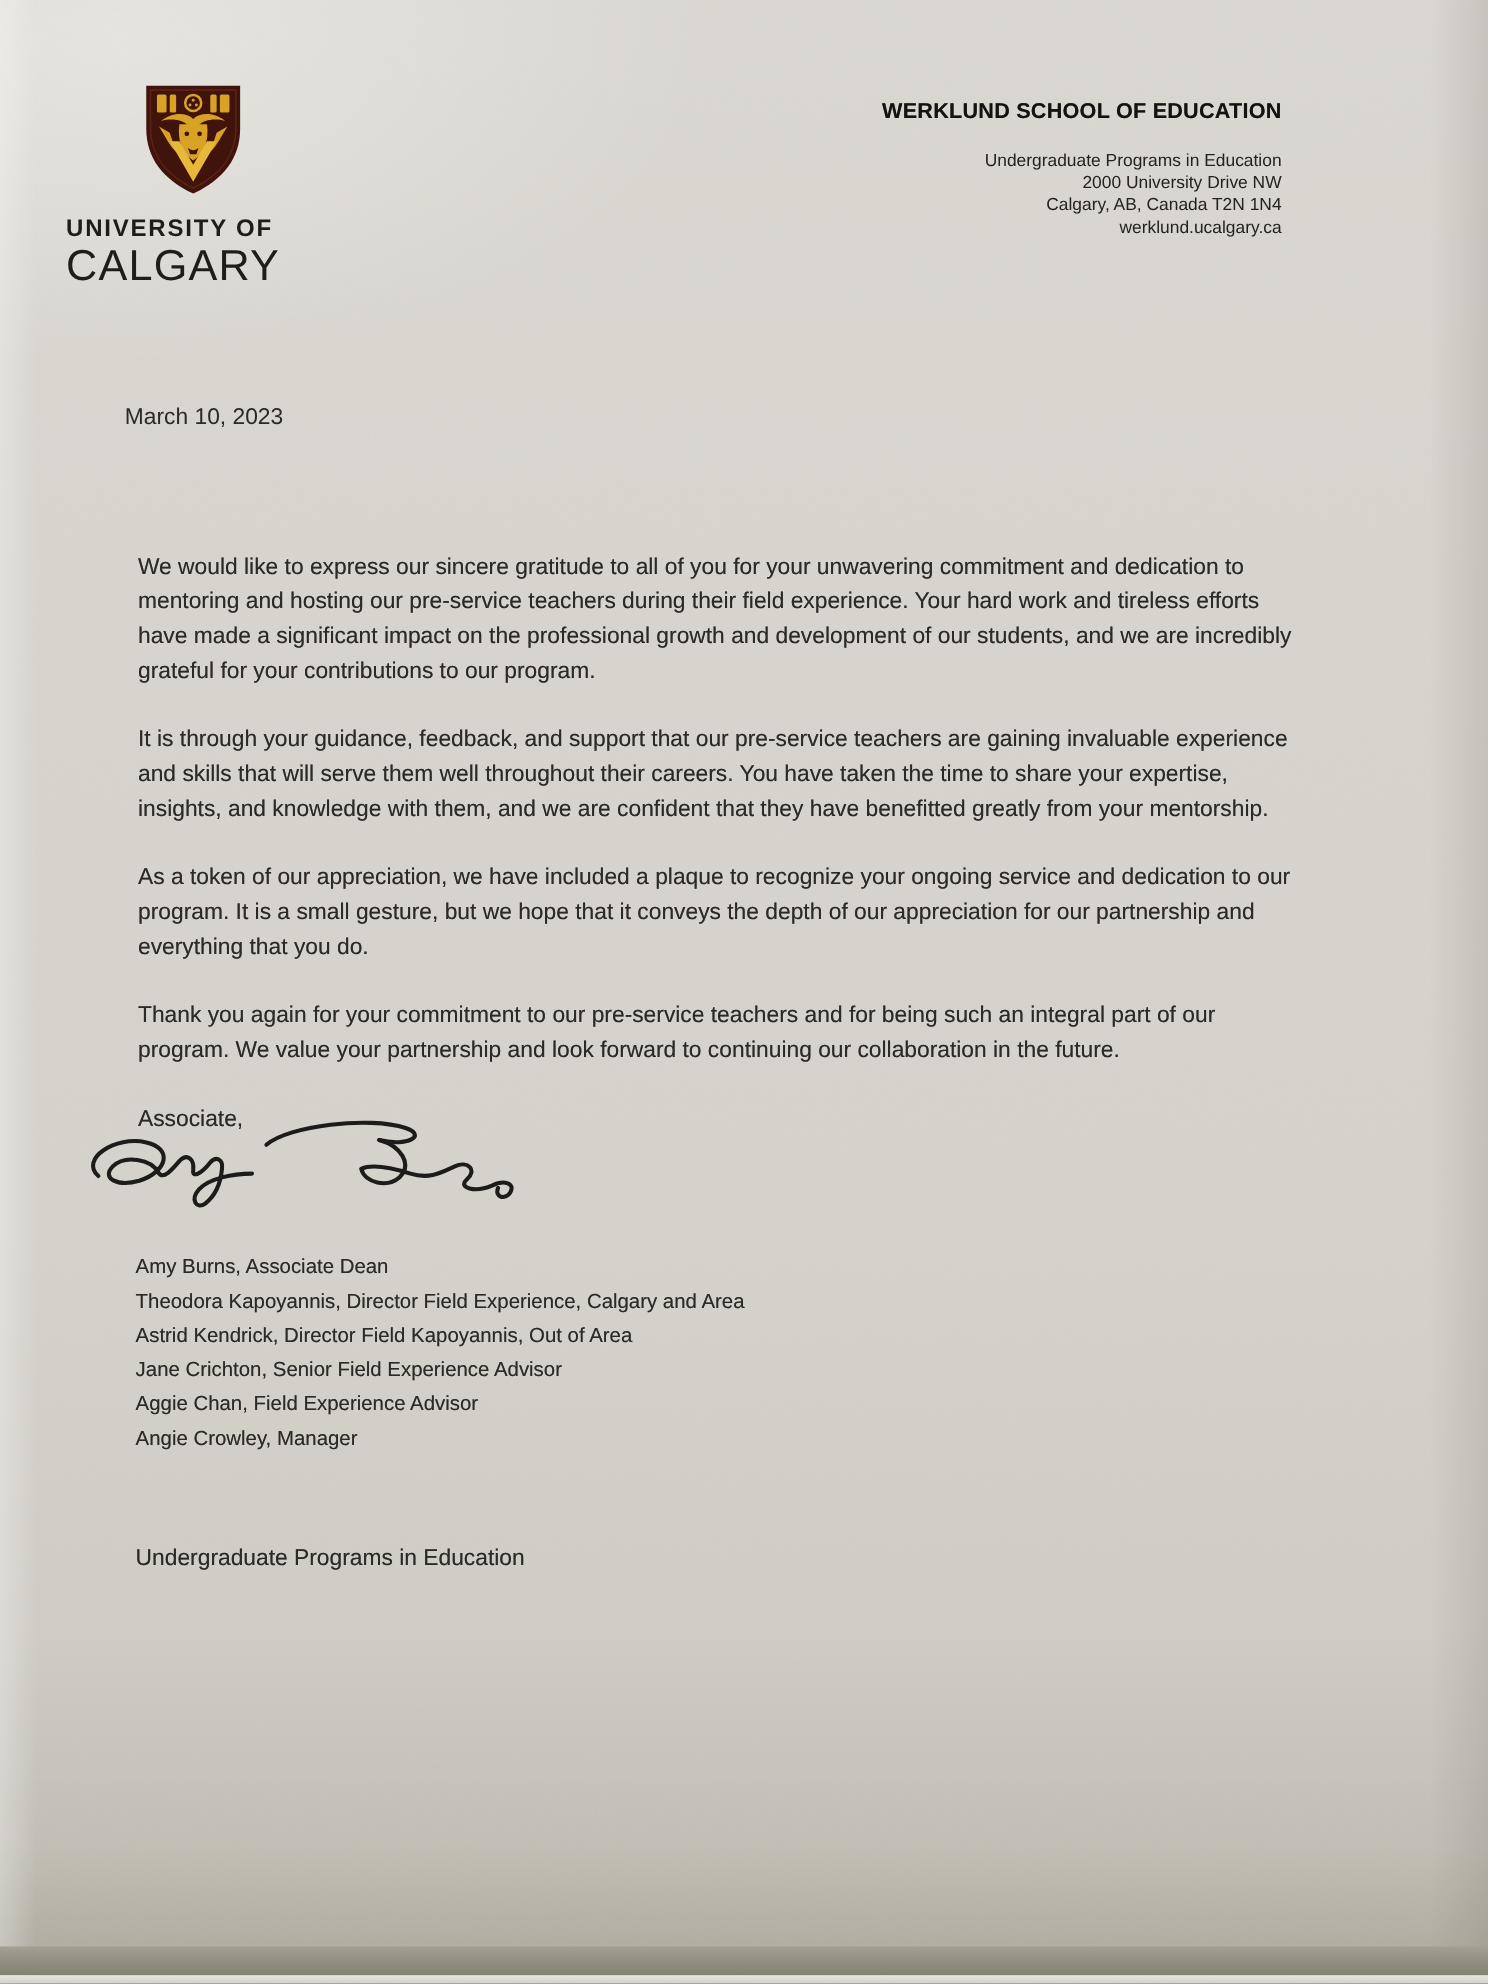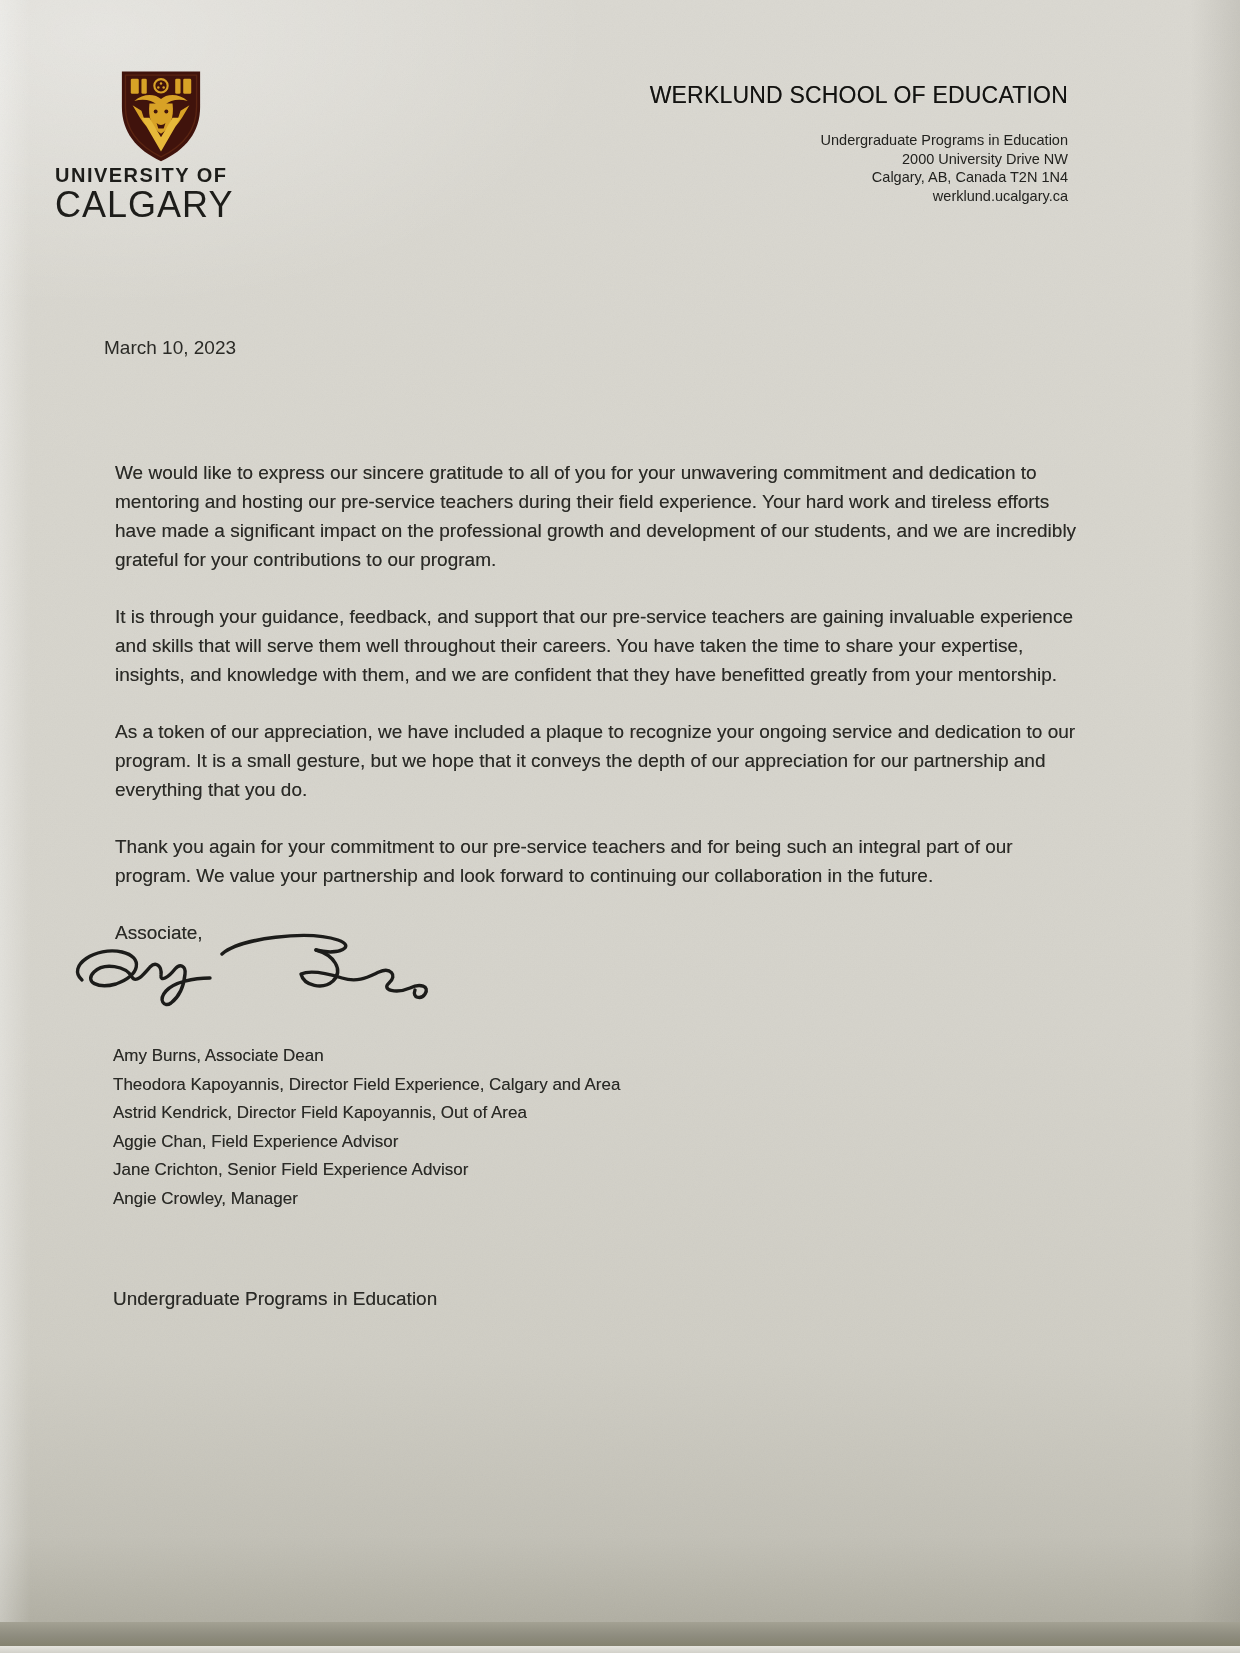--- a/index.html
+++ b/index.html
@@ -26,30 +26,30 @@
   .scan-edge-light {
     position: absolute; left: 0; right: 0; top: 1646px; height: 7px;
     background: linear-gradient(180deg, #e6e5df, #d2d1c9);
   }
 
   
   .logo-block { position: absolute; left: 55px; top: 68px; width: 230px; text-align: left; }
   .shield { display: block; margin-left: 52px; }
   .uni-line1 {
     font-size: 20px; font-weight: bold; letter-spacing: 1.5px;
-    color: #1d1d1a; margin-top: 0;
+    color: #1d1d1a; margin-top: 16px;
   }
   .uni-line2 {
     font-size: 36px; font-weight: normal; letter-spacing: 1px;
     color: #1d1d1a; line-height: 36px;
   }
 
   .header-right { position: absolute; right: 172px; top: 82px; text-align: right; }
   .school-name {
-    font-size: 23px; font-weight: normal; color: #131311; letter-spacing: 0.2px;
+    font-size: 18px; font-weight: bold; color: #131311; letter-spacing: 0.2px;
     text-shadow: 0 0 0.5px rgba(19,19,17,0.55);
   }
   .address { margin-top: 22px; font-size: 14.5px; line-height: 18.5px; color: #22221f; }
 
   
   .date { position: absolute; left: 104px; top: 337px; font-size: 19px; }
   .body-text {
     position: absolute; left: 115px; top: 458px; width: 962px;
     font-size: 19px; line-height: 29px;
     text-shadow: 0 0 0.4px rgba(40,40,36,0.5);
@@ -140,22 +140,22 @@
         <path d="M150 26 C168 10 236 2 266 12 C284 18 268 28 244 22"></path>
         <path d="M244 22 C262 27 272 42 261 53 C251 62 232 58 229 46 C238 42 254 45 270 50 C286 55 296 49 307 44 C318 39 326 47 317 55 C309 62 324 66 338 60 C348 55 358 58 353 66 C349 72 340 70 343 62"></path>
       </g>
     </svg>
   </div>
 
   <ul class="signatories">
     <li>Amy Burns, Associate Dean</li>
     <li>Theodora Kapoyannis, Director Field Experience, Calgary and Area</li>
     <li>Astrid Kendrick, Director Field Kapoyannis, Out of Area</li>
+    <li>Jane Crichton, Senior Field Experience Advisor</li>
     <li>Aggie Chan, Field Experience Advisor</li>
-    <li>Jane Crichton, Senior Field Experience Advisor</li>
     <li>Angie Crowley, Manager</li>
   </ul>
 
   <div class="footer-line">Undergraduate Programs in Education</div>
 
   <div class="scan-edge-band"></div>
   <div class="scan-edge-light"></div>
 
 </div>
 

